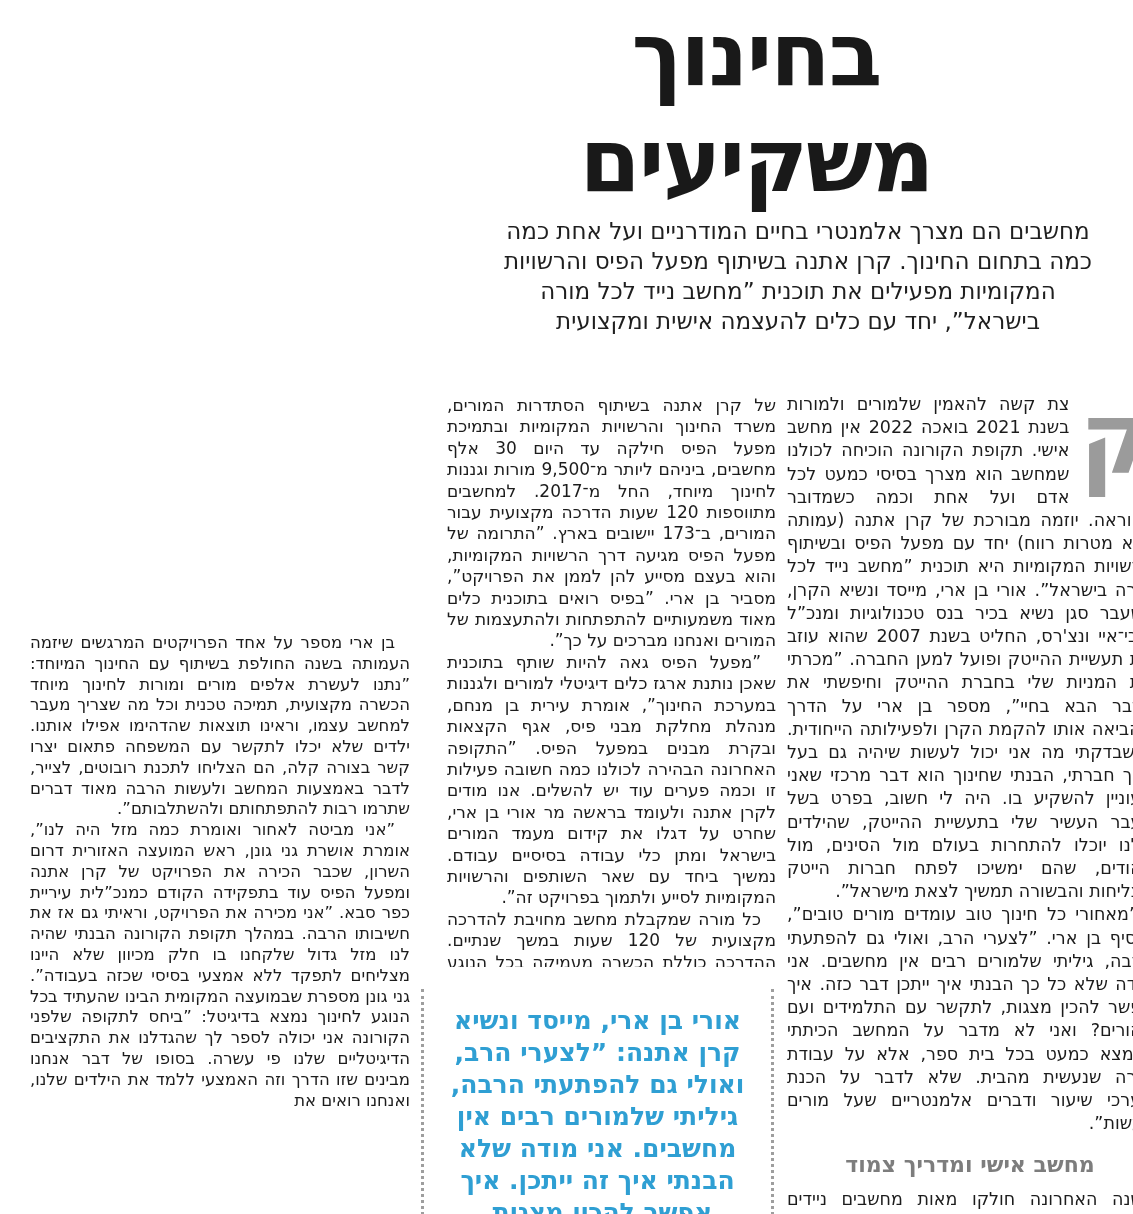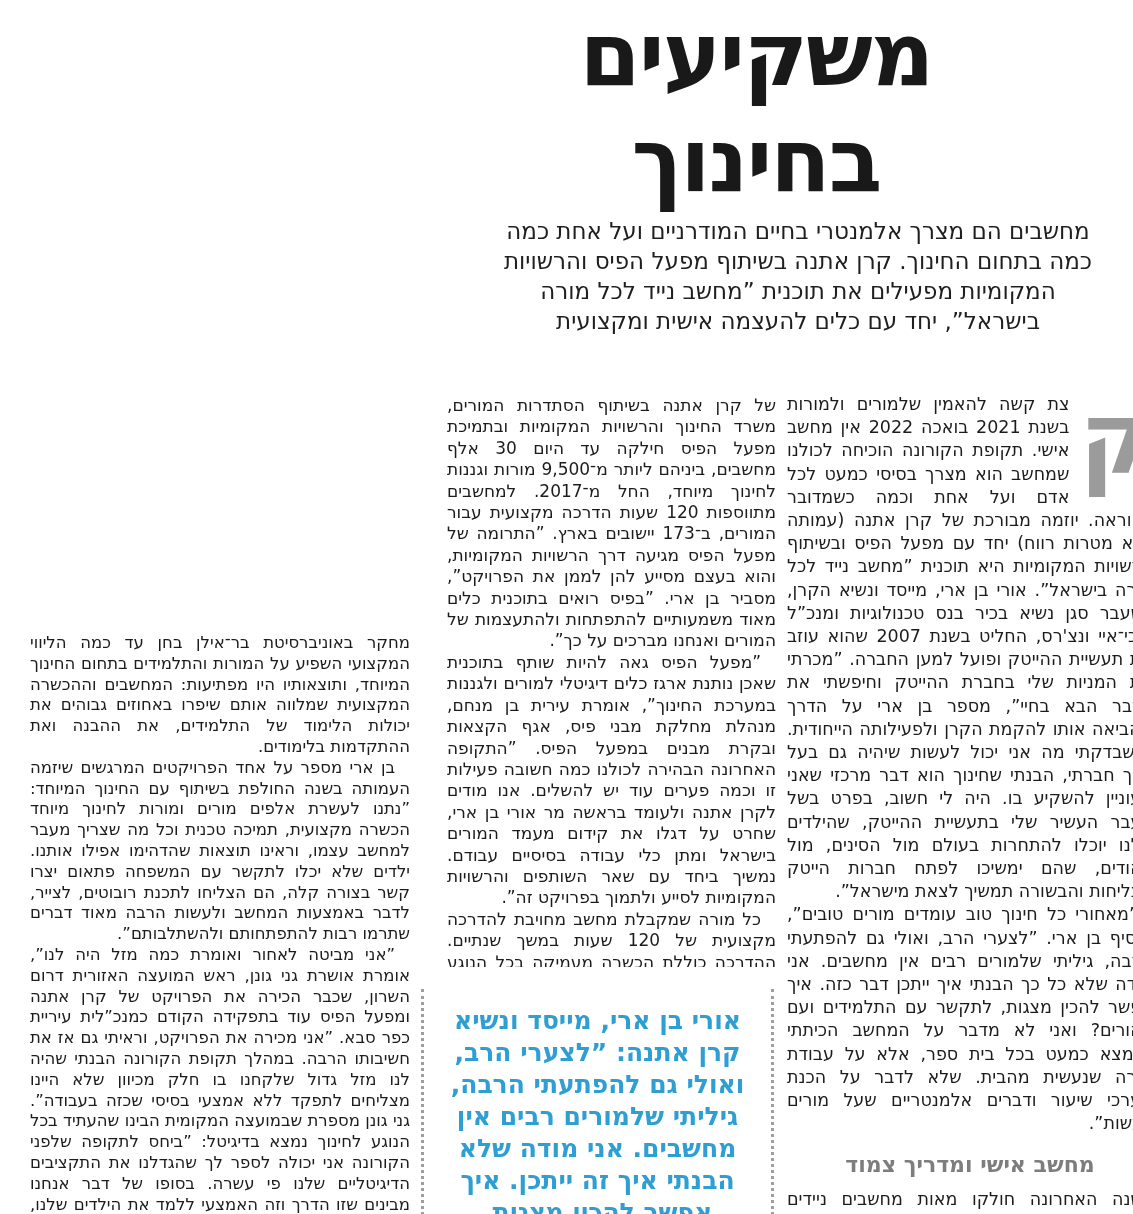--- a/index.html
+++ b/index.html
@@ -42,22 +42,22 @@
     padding:16px 18px 60px;text-align:center;
     color:#2f9fd3;font-weight:bold;font-size:25px;line-height:32px;
   }
 </style>
 </head>
 <body>
 
 <div class="page">
 
   <h1 class="headline">
+    <span>בחינוך</span>
     <span>משקיעים</span>
-    <span>בחינוך</span>
   </h1>
 
   <p class="subtitle">מחשבים הם מצרך אלמנטרי בחיים המודרניים ועל אחת כמה
 כמה בתחום החינוך. קרן אתנה בשיתוף מפעל הפיס והרשויות
 המקומיות מפעילים את תוכנית ”מחשב נייד לכל מורה
 בישראל”, יחד עם כלים להעצמה אישית ומקצועית</p>
 
   <div class="col col-right">
     <p><span class="dropcap">ק</span><span>צת קשה להאמין שלמורים ולמורות בשנת 2021 בואכה 2022 אין מחשב אישי. תקופת הקורונה הוכיחה לכולנו שמחשב הוא מצרך בסיסי כמעט לכל אדם ועל אחת וכמה כשמדובר בהוראה. יוזמה מבורכת של קרן אתנה (עמותה ללא מטרות רווח) יחד עם מפעל הפיס ובשיתוף הרשויות המקומיות היא תוכנית ”מחשב נייד לכל מורה בישראל”. אורי בן ארי, מייסד ונשיא הקרן, לשעבר סגן נשיא בכיר בנס טכנולוגיות ומנכ”ל יו־בי־איי ונצ'רס, החליט בשנת 2007 שהוא עוזב את תעשיית ההייטק ופועל למען החברה. ”מכרתי את המניות שלי בחברת ההייטק וחיפשתי את הדבר הבא בחיי”, מספר בן ארי על הדרך שהביאה אותו להקמת הקרן ולפעילותה הייחודית. ”כשבדקתי מה אני יכול לעשות שיהיה גם בעל ערך חברתי, הבנתי שחינוך הוא דבר מרכזי שאני מעוניין להשקיע בו. היה לי חשוב, בפרט בשל העבר העשיר שלי בתעשיית ההייטק, שהילדים שלנו יוכלו להתחרות בעולם מול הסינים, מול ההודים, שהם ימשיכו לפתח חברות הייטק מצליחות והבשורה תמשיך לצאת מישראל”.</span></p>
     <p class="indent">”מאחורי כל חינוך טוב עומדים מורים טובים”, מוסיף בן ארי. ”לצערי הרב, ואולי גם להפתעתי הרבה, גיליתי שלמורים רבים אין מחשבים. אני מודה שלא כל כך הבנתי איך ייתכן דבר כזה. איך אפשר להכין מצגות, לתקשר עם התלמידים ועם ההורים? ואני לא מדבר על המחשב הכיתתי שנמצא כמעט בכל בית ספר, אלא על עבודת מורה שנעשית מהבית. שלא לדבר על הכנת מערכי שיעור ודברים אלמנטריים שעל מורים לעשות”.</p>
@@ -68,18 +68,17 @@
   <div class="col col-middle">
     <div class="text-block">
       <p>של קרן אתנה בשיתוף הסתדרות המורים, משרד החינוך והרשויות המקומיות ובתמיכת מפעל הפיס חילקה עד היום 30 אלף מחשבים, ביניהם ליותר מ־9,500 מורות וגננות לחינוך מיוחד, החל מ־2017. למחשבים מתווספות 120 שעות הדרכה מקצועית עבור המורים, ב־173 יישובים בארץ. ”התרומה של מפעל הפיס מגיעה דרך הרשויות המקומיות, והוא בעצם מסייע להן לממן את הפרויקט”, מסביר בן ארי. ”בפיס רואים בתוכנית כלים מאוד משמעותיים להתפתחות ולהתעצמות של המורים ואנחנו מברכים על כך”.</p>
       <p class="indent">”מפעל הפיס גאה להיות שותף בתוכנית שאכן נותנת ארגז כלים דיגיטלי למורים ולגננות במערכת החינוך”, אומרת עירית בן מנחם, מנהלת מחלקת מבני פיס, אגף הקצאות ובקרת מבנים במפעל הפיס. ”התקופה האחרונה הבהירה לכולנו כמה חשובה פעילות זו וכמה פערים עוד יש להשלים. אנו מודים לקרן אתנה ולעומד בראשה מר אורי בן ארי, שחרט על דגלו את קידום מעמד המורים בישראל ומתן כלי עבודה בסיסיים עבודם. נמשיך ביחד עם שאר השותפים והרשויות המקומיות לסייע ולתמוך בפרויקט זה”.</p>
       <p class="indent">כל מורה שמקבלת מחשב מחויבת להדרכה מקצועית של 120 שעות במשך שנתיים. ההדרכה כוללת הכשרה מעמיקה בכל הנוגע לעבודה טכנית על המחשבים והעמקת הכישורים הפדגוגיים. ”זה מתחיל באיך לטפל בהם, איך ללמד איתם ועד איך ללמד את המקצוע, כשכל מורה מקבלת את ההכשרה לפי תחום הלימוד שלה. גם בחינוך המיוחד התוכנית פועלת בהצלחה”.</p>
     </div>
     <div class="pull-quote">אורי בן ארי, מייסד ונשיא קרן אתנה: ”לצערי הרב, ואולי גם להפתעתי הרבה, גיליתי שלמורים רבים אין מחשבים. אני מודה שלא הבנתי איך זה ייתכן. איך אפשר להכין מצגות, לתקשר עם התלמידים ועם ההורים?”</div>
   </div>
 
   <div class="col col-left">
-    <p>מחקר באוניברסיטת בר־אילן בחן עד כמה הליווי המקצועי השפיע על המורות והתלמידים בתחום החינוך המיוחד, ותוצאותיו היו מפתיעות: המחשבים וההכשרה המקצועית שמלווה אותם שיפרו באחוזים גבוהים את יכולות הלימוד של התלמידים, את ההבנה ואת ההתקדמות בלימודים.</p>
     <p class="indent">בן ארי מספר על אחד הפרויקטים המרגשים שיזמה העמותה בשנה החולפת בשיתוף עם החינוך המיוחד: ”נתנו לעשרת אלפים מורים ומורות לחינוך מיוחד הכשרה מקצועית, תמיכה טכנית וכל מה שצריך מעבר למחשב עצמו, וראינו תוצאות שהדהימו אפילו אותנו. ילדים שלא יכלו לתקשר עם המשפחה פתאום יצרו קשר בצורה קלה, הם הצליחו לתכנת רובוטים, לצייר, לדבר באמצעות המחשב ולעשות הרבה מאוד דברים שתרמו רבות להתפתחותם ולהשתלבותם”.</p>
     <p class="indent">”אני מביטה לאחור ואומרת כמה מזל היה לנו”, אומרת אושרת גני גונן, ראש המועצה האזורית דרום השרון, שכבר הכירה את הפרויקט של קרן אתנה ומפעל הפיס עוד בתפקידה הקודם כמנכ”לית עיריית כפר סבא. ”אני מכירה את הפרויקט, וראיתי גם אז את חשיבותו הרבה. במהלך תקופת הקורונה הבנתי שהיה לנו מזל גדול שלקחנו בו חלק מכיוון שלא היינו מצליחים לתפקד ללא אמצעי בסיסי שכזה בעבודה”. גני גונן מספרת שבמועצה המקומית הבינו שהעתיד בכל הנוגע לחינוך נמצא בדיגיטל: ”ביחס לתקופה שלפני הקורונה אני יכולה לספר לך שהגדלנו את התקציבים הדיגיטליים שלנו פי עשרה. בסופו של דבר אנחנו מבינים שזו הדרך וזה האמצעי ללמד את הילדים שלנו, ואנחנו רואים את</p>
   </div>
 
 </div>
 
 </body></html>

